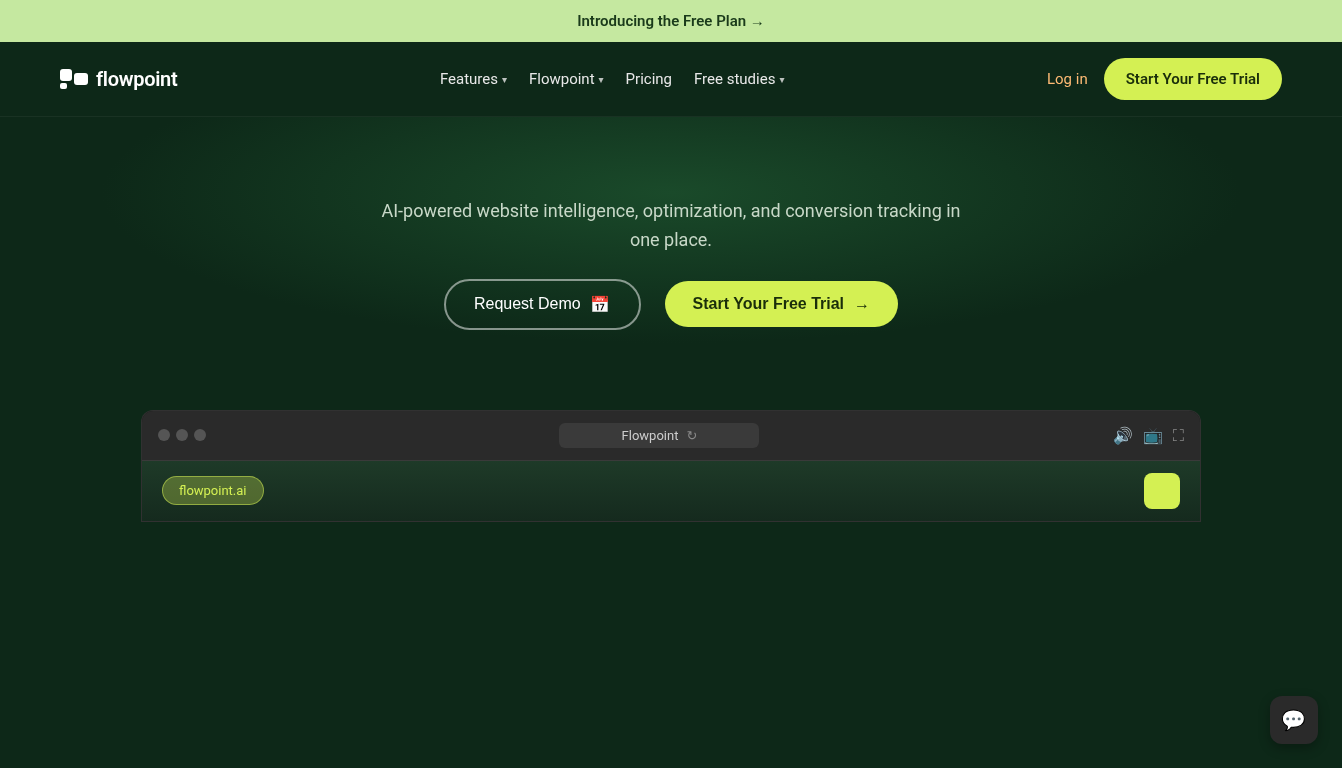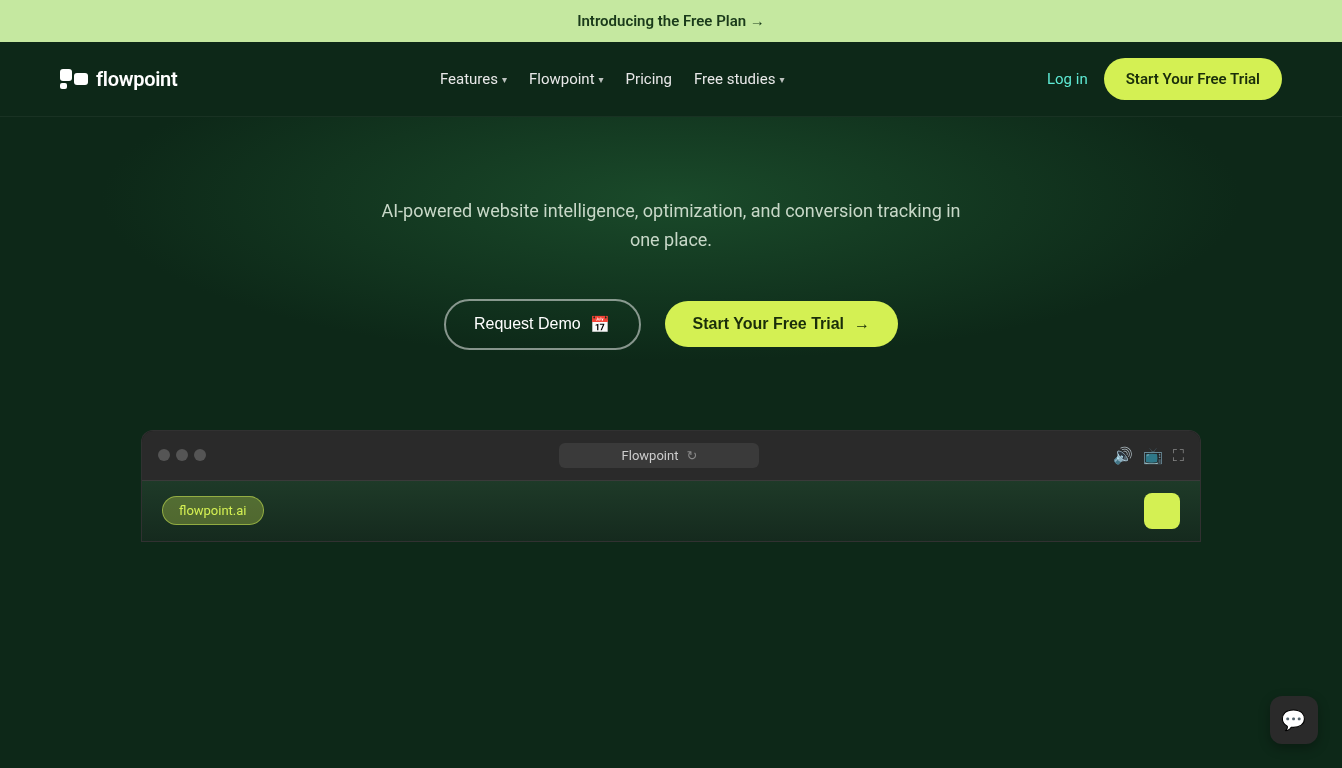--- a/index.html
+++ b/index.html
@@ -85,21 +85,21 @@
       opacity: 0.8;
     }
 
     .nav-actions {
       display: flex;
       align-items: center;
       gap: 16px;
     }
 
     .btn-login {
-      color: #5eead4;
+      color: #fdba74;
       text-decoration: none;
       font-size: 15px;
       font-weight: 400;
       background: none;
       border: none;
       cursor: pointer;
     }
 
     .btn-cta {
       background-color: #d4f053;
@@ -133,21 +133,21 @@
       letter-spacing: -2px;
       margin-bottom: 24px;
       max-width: 800px;
     }
 
     .hero-subtitle {
       font-size: 18px;
       color: #c8d8c8;
       max-width: 600px;
       line-height: 1.6;
-      margin-bottom: 44px;
+      margin-bottom: 24px;
     }
 
     .hero-buttons {
       display: flex;
       gap: 24px;
       align-items: center;
     }
 
     .btn-demo {
       background: transparent;

